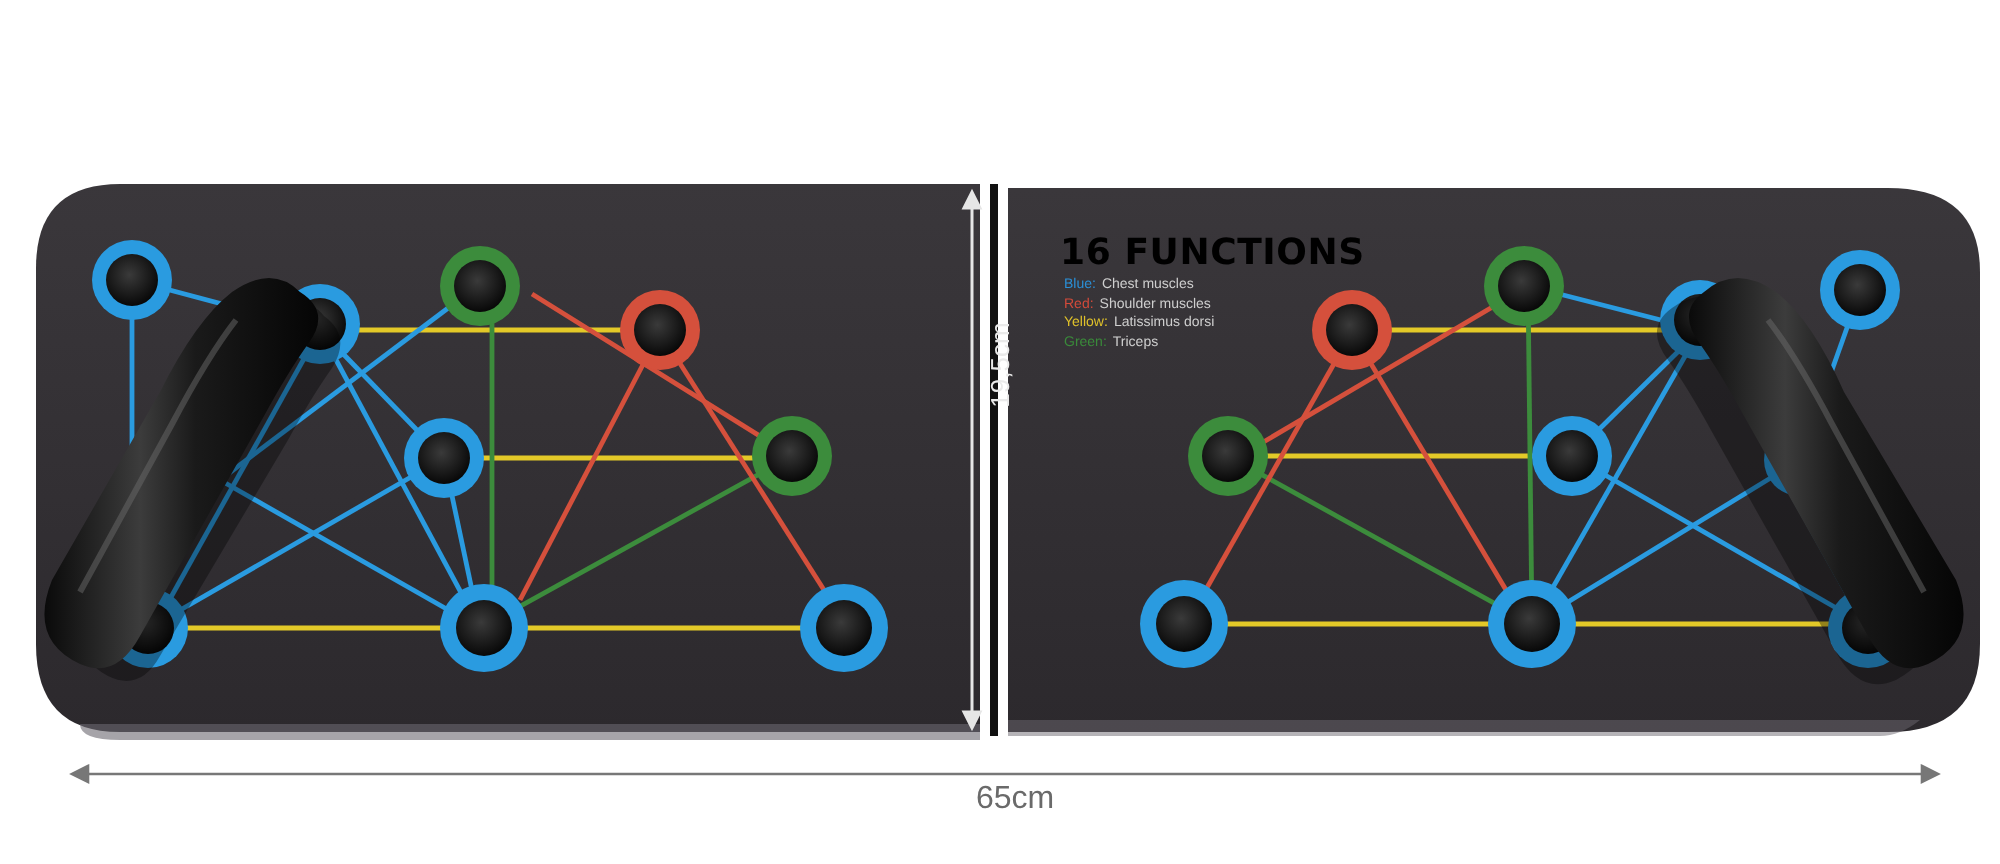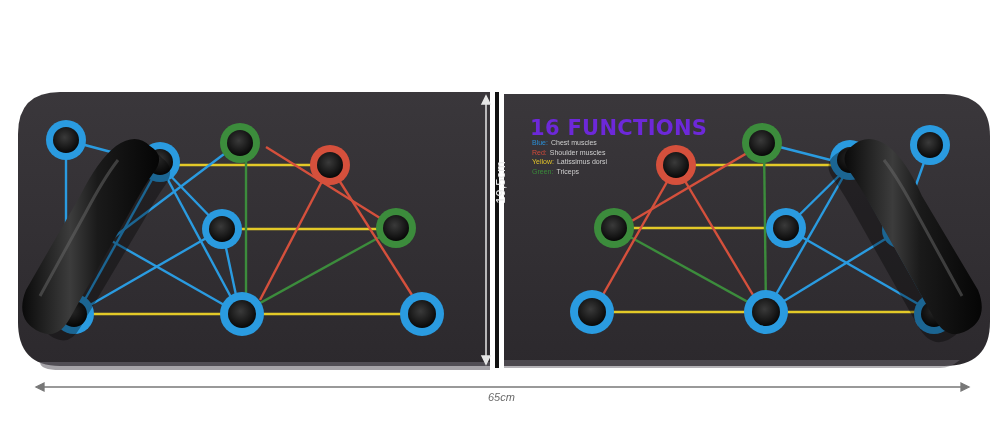--- a/index.html
+++ b/index.html
@@ -1,24 +1,24 @@
 <!DOCTYPE html>
 <html><head>
   <meta charset="utf-8">
   <style>
     html, body { margin:0; padding:0; background:#ffffff; }
     body { width:1000px; height:432px; position:relative; overflow:hidden; font-family:"Liberation Sans", sans-serif; }
     .stage { position:absolute; left:0; top:0; width:1000px; height:432px; }
     .board-svg { position:absolute; left:0; top:0; }
-    .title { position:absolute; left:530px; top:116px; font-family:"DejaVu Sans", sans-serif; font-weight:bold; font-size:21px; color:#6d28d9; letter-spacing:0.3px; }
+    .title { position:absolute; left:530px; top:116px; font-family:"DejaVu Sans", sans-serif; font-weight:bold; font-size:18px; color:#000000; letter-spacing:0.3px; }
     .legend { position:absolute; left:532px; top:138px; font-size:7px; line-height:9.5px; color:#cfcfcf; }
     .legend .row { white-space:nowrap; }
     .legend .k { margin-right:3px; }
     .dim-v { position:absolute; left:470px; top:175px; font-size:13px; color:#eaeaea; transform:rotate(-90deg); transform-origin:center; width:60px; text-align:center; }
-    .dim-h { position:absolute; left:488px; top:391px; font-size:11px; color:#6a6a6a;font-style:italic; }
+    .dim-h { position:absolute; left:488px; top:391px; font-size:16px; color:#6a6a6a; }
   </style>
 </head>
 <body>
 
 <div class="stage">
   <svg class="board-svg" width="1000" height="432" viewBox="0 0 1000 432">
     <defs>
       <radialGradient id="hole" cx="45%" cy="40%" r="60%">
         <stop offset="0%" stop-color="#3a3a3a"></stop>
         <stop offset="100%" stop-color="#080808"></stop>

